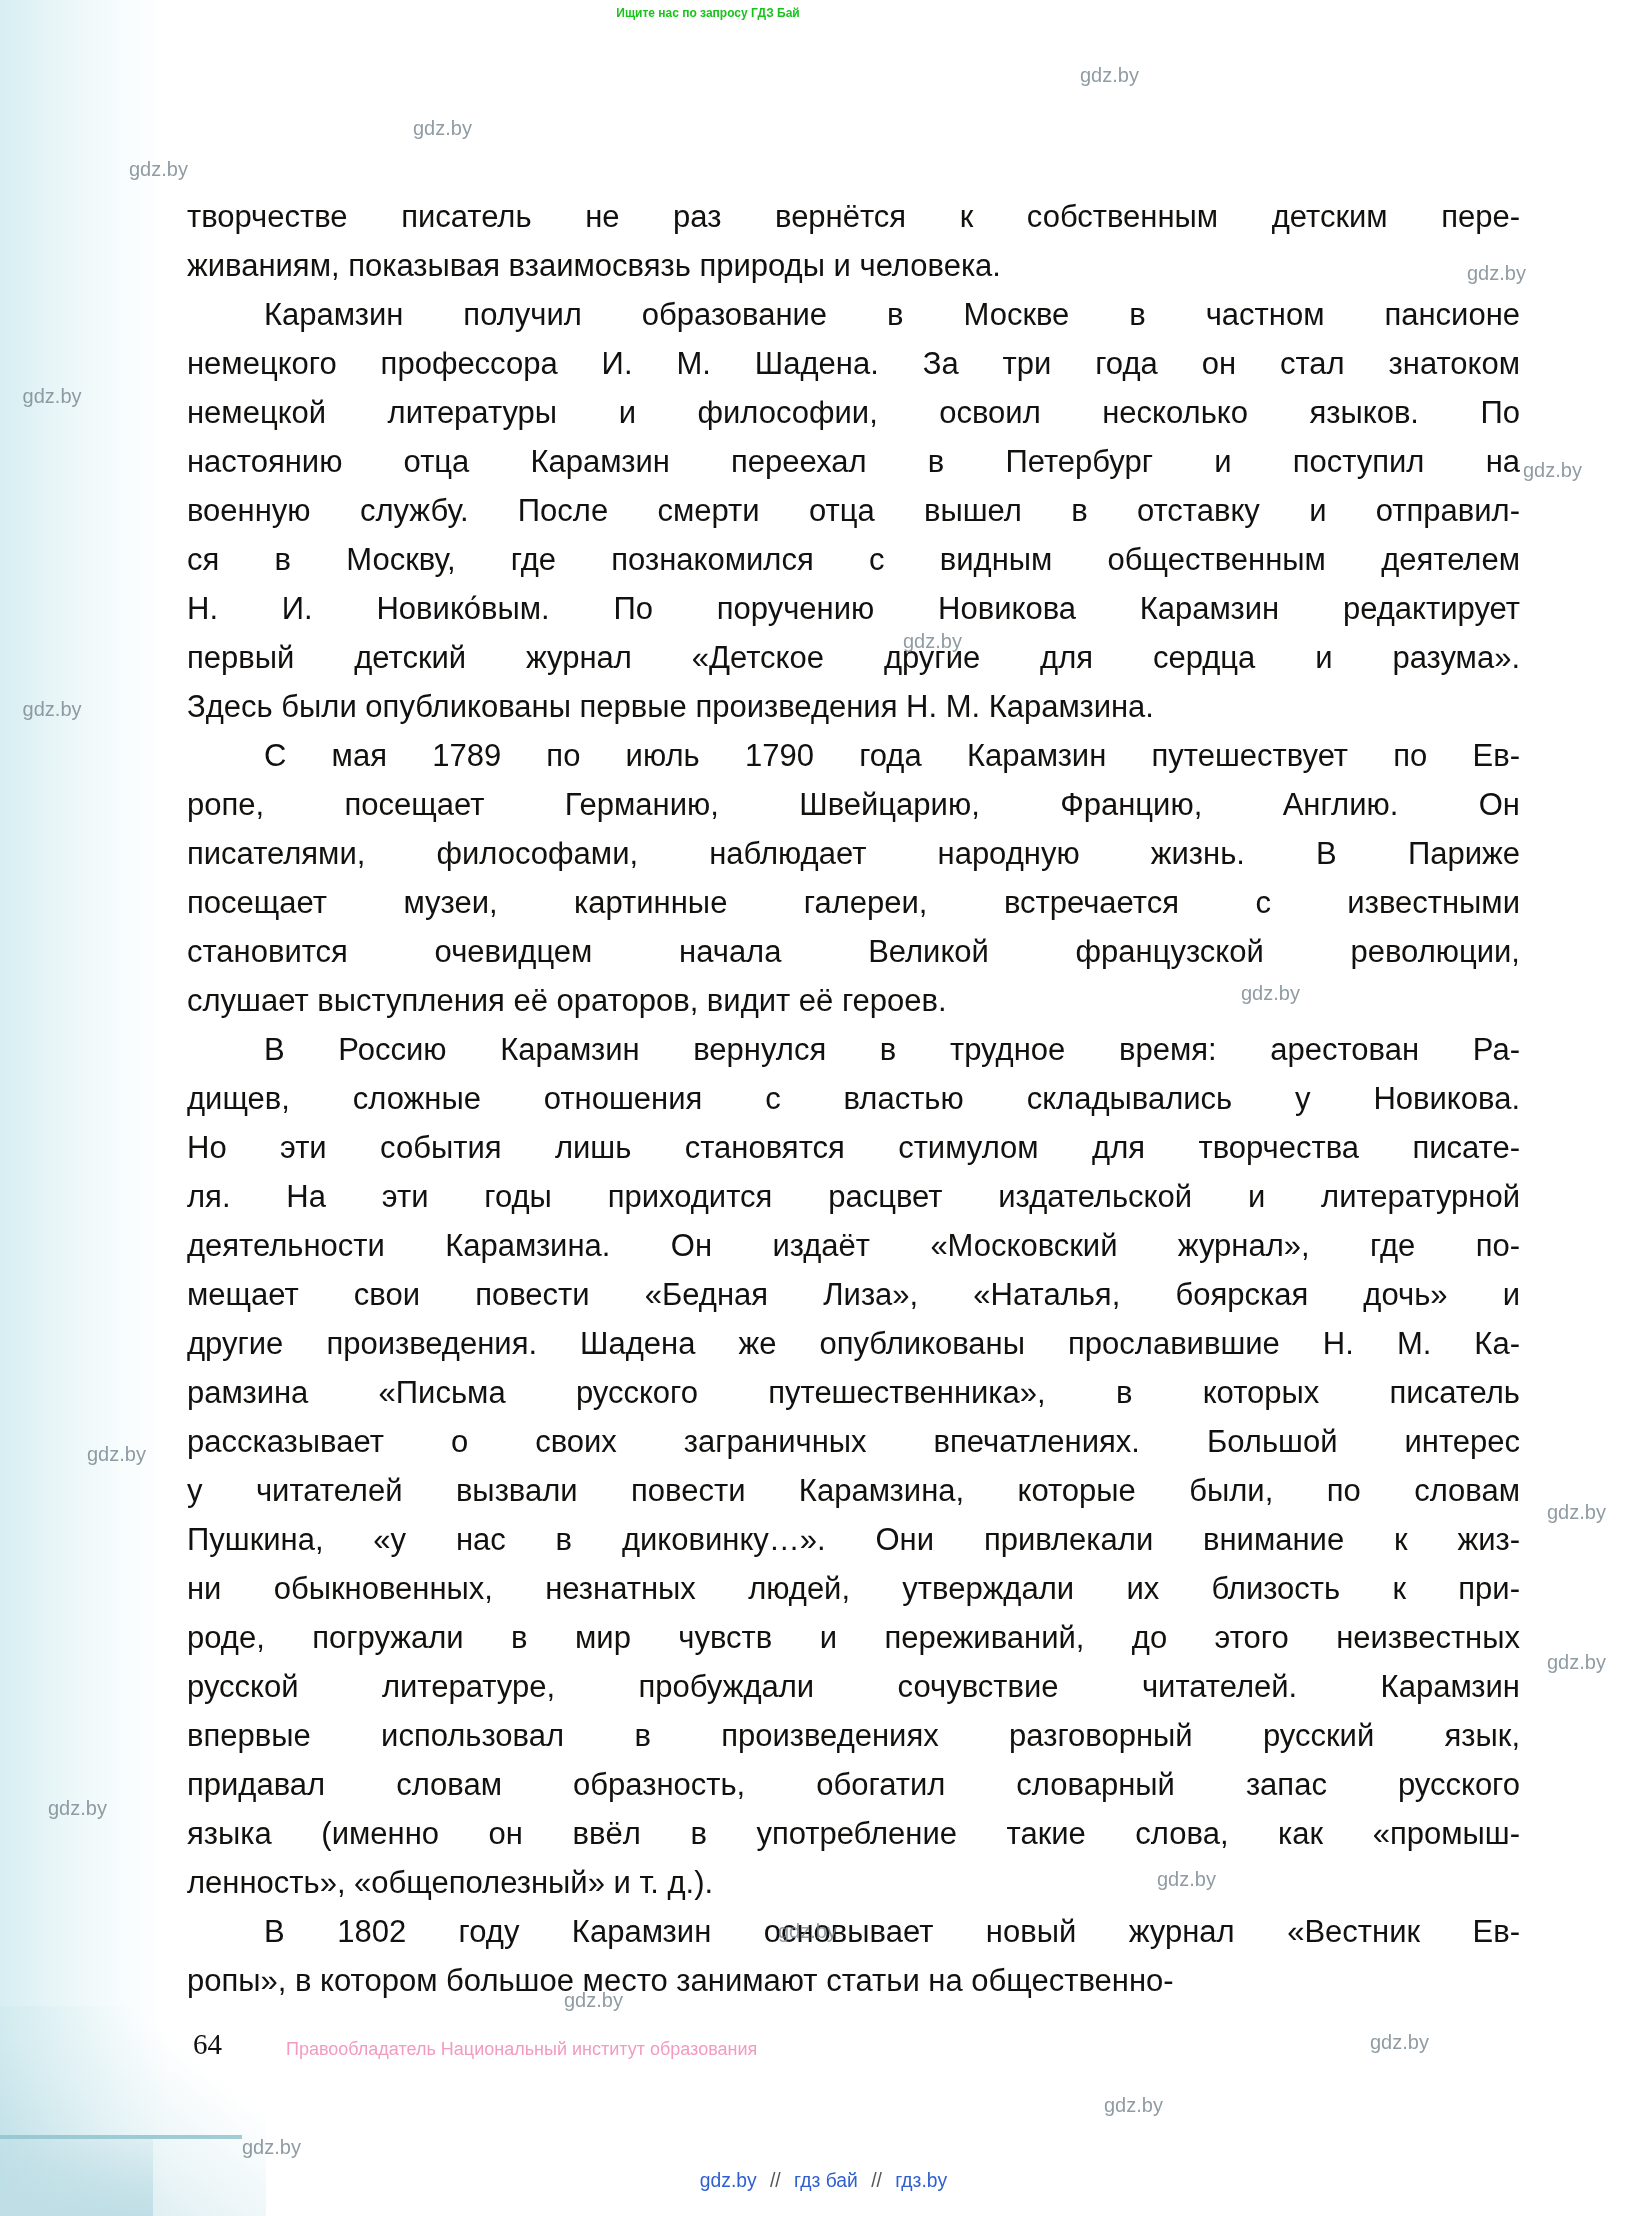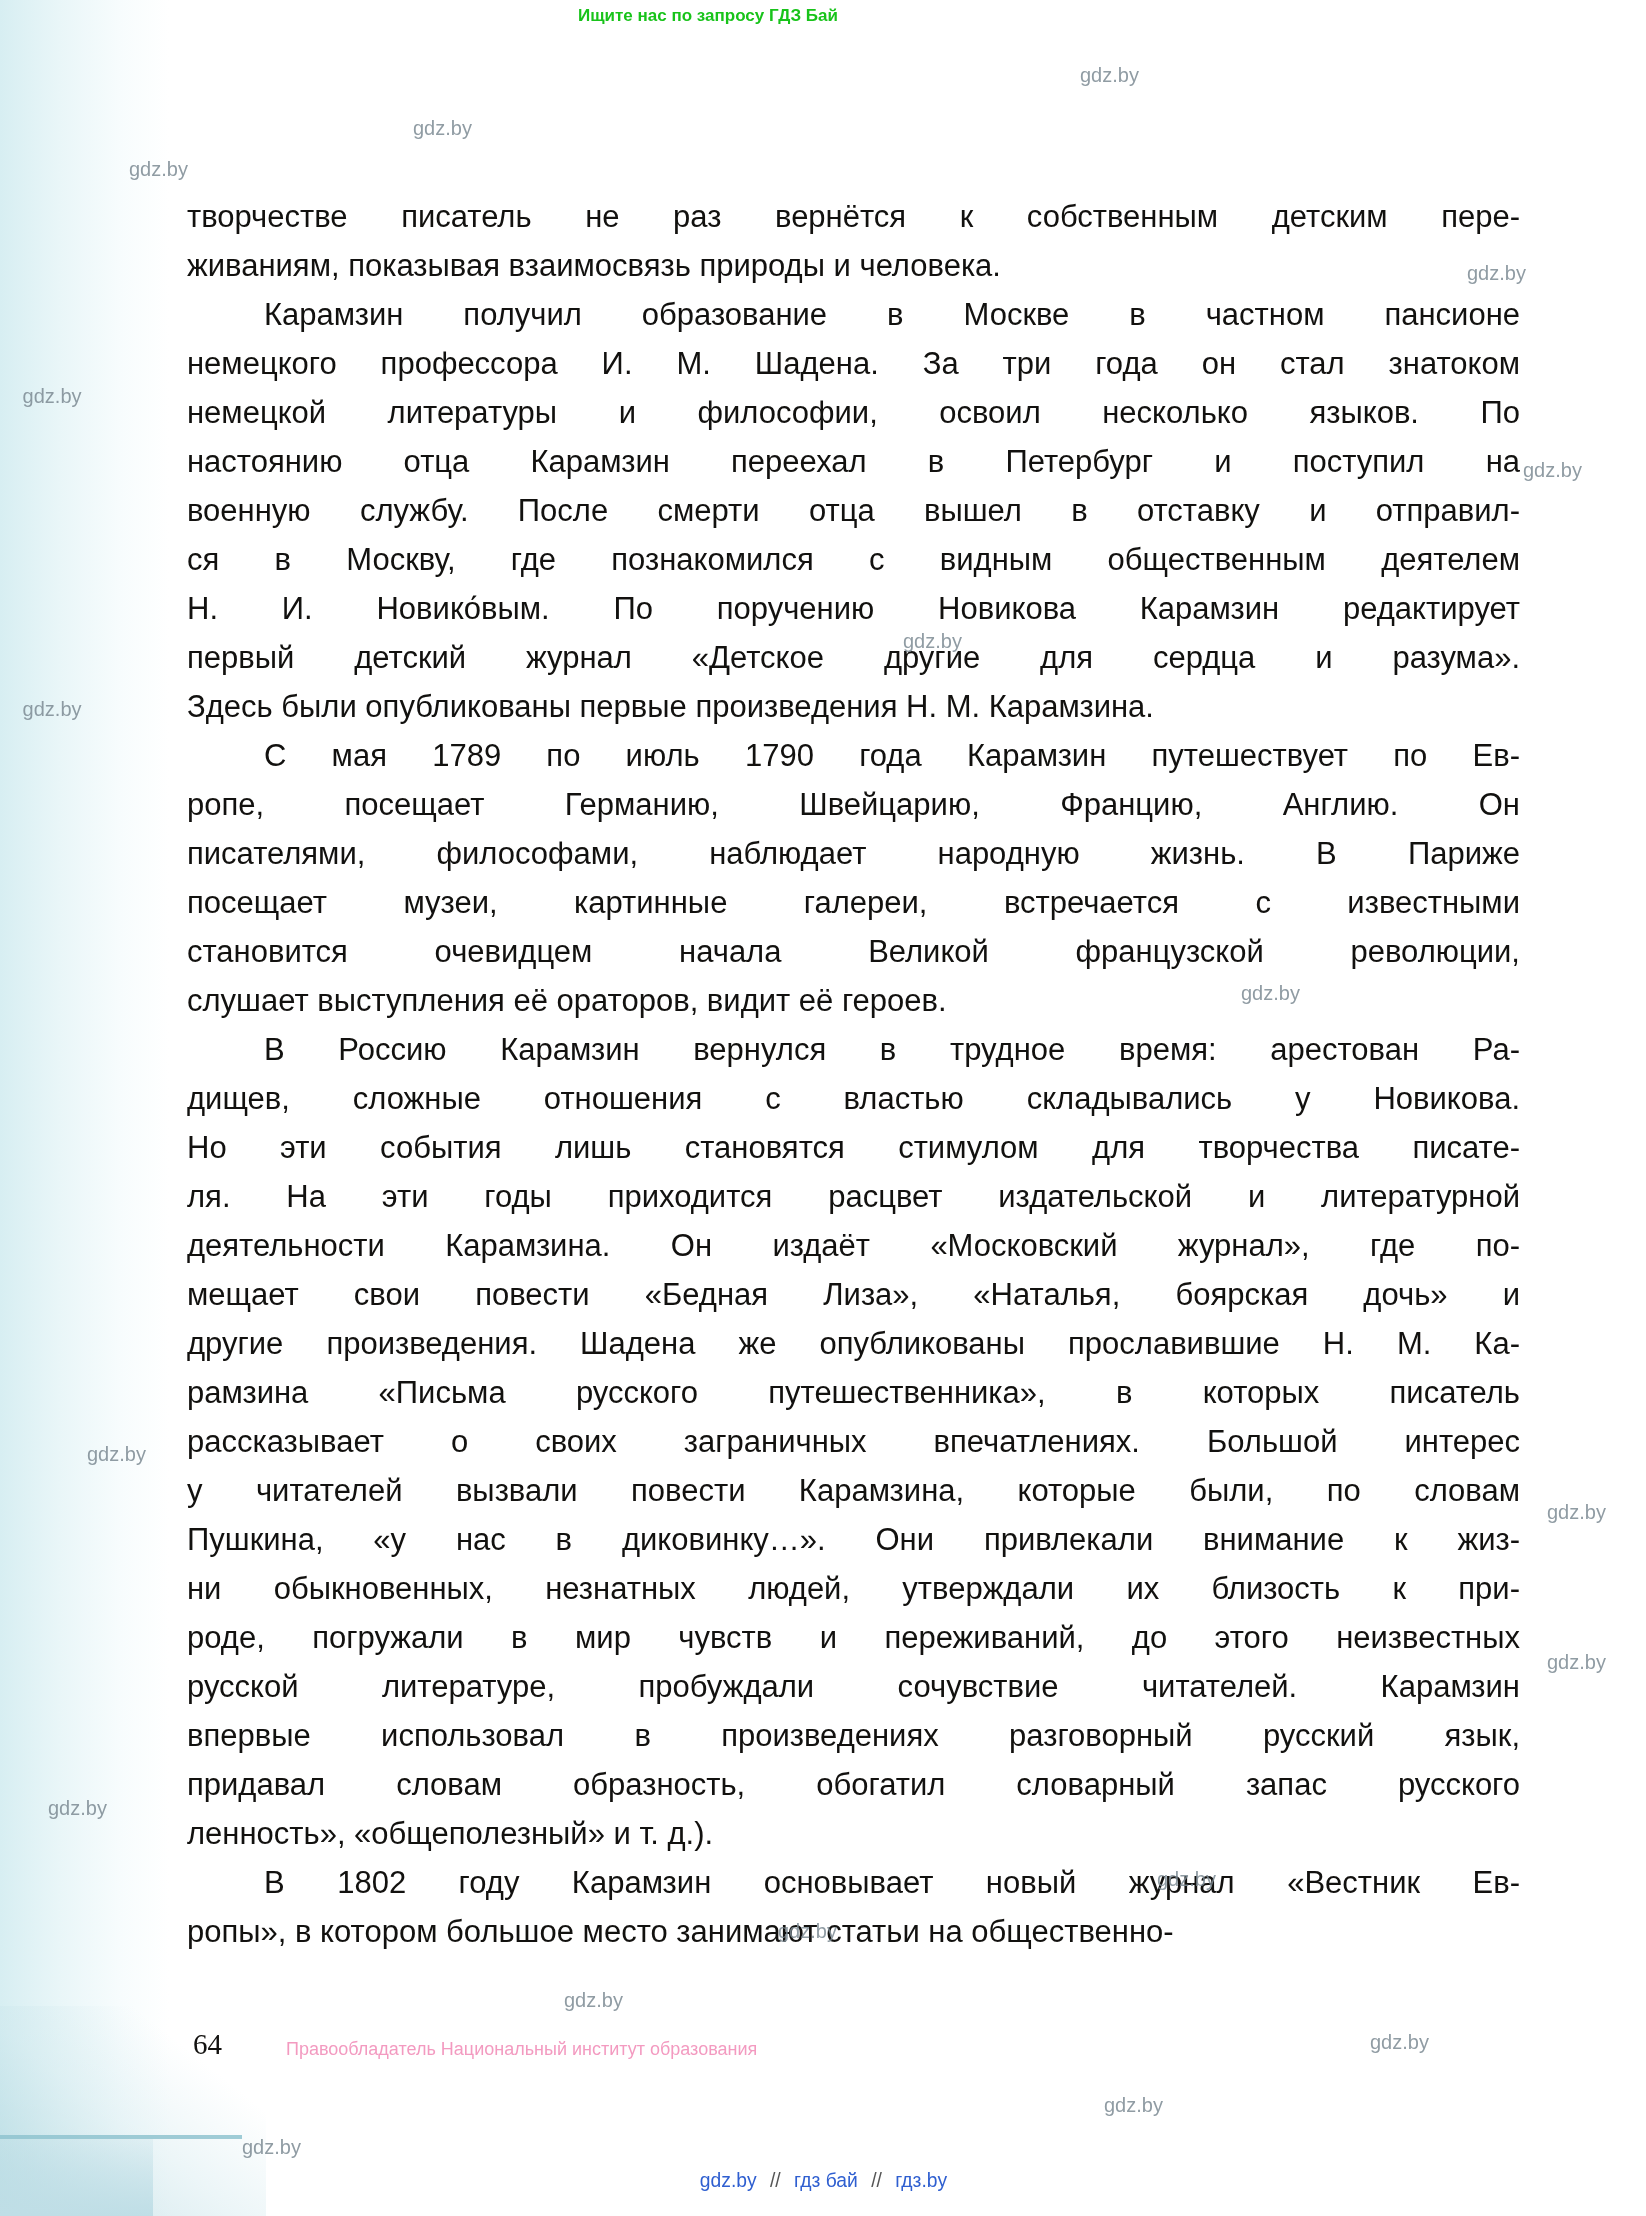--- a/index.html
+++ b/index.html
@@ -47,21 +47,21 @@
     background: linear-gradient(to top, #bfdee6 0%, rgba(191,222,230,0.25) 100%);
   }
 
   
   .top-banner {
     position: absolute;
     top: 6.4px; left: 0;
     width: 1416px;
     text-align: center;
     font-family: "Liberation Sans", sans-serif;
-    font-size: 17px;
+    font-size: 12px;
     font-weight: bold;
     color: #18c31a;
     z-index: 6;
   }
 
   
   .wm {
     position: absolute;
     font-family: "Liberation Sans", sans-serif;
     color: #7d8b94;
@@ -198,20 +198,21 @@
       <span class="ln">другие произведения. Шадена же опубликованы прославившие Н. М. Ка-</span>
       <span class="ln">рамзина «Письма русского путешественника», в которых писатель</span>
       <span class="ln">рассказывает о своих заграничных впечатлениях. Большой интерес</span>
       <span class="ln">у читателей вызвали повести Карамзина, которые были, по словам</span>
       <span class="ln">Пушкина, «у нас в диковинку…». Они привлекали внимание к жиз-</span>
       <span class="ln">ни обыкновенных, незнатных людей, утверждали их близость к при-</span>
       <span class="ln">роде, погружали в мир чувств и переживаний, до этого неизвестных</span>
       <span class="ln">русской литературе, пробуждали сочувствие читателей. Карамзин</span>
       <span class="ln">впервые использовал в произведениях разговорный русский язык,</span>
       <span class="ln">придавал словам образность, обогатил словарный запас русского</span>
+      <span class="ln">языка (именно он ввёл в употребление такие слова, как «промыш-</span>
       <span class="ln last">ленность», «общеполезный» и т. д.).</span>
     </div>
     <div class="para">
       <span class="ln"><span class="indent-sp"></span>В 1802 году Карамзин основывает новый журнал «Вестник Ев-</span>
       <span class="ln last">ропы», в котором большое место занимают статьи на общественно-</span>
     </div>
   </div>
 
 <div class="page-number">64</div>
 <div class="rights-line">Правообладатель Национальный институт образования</div>

